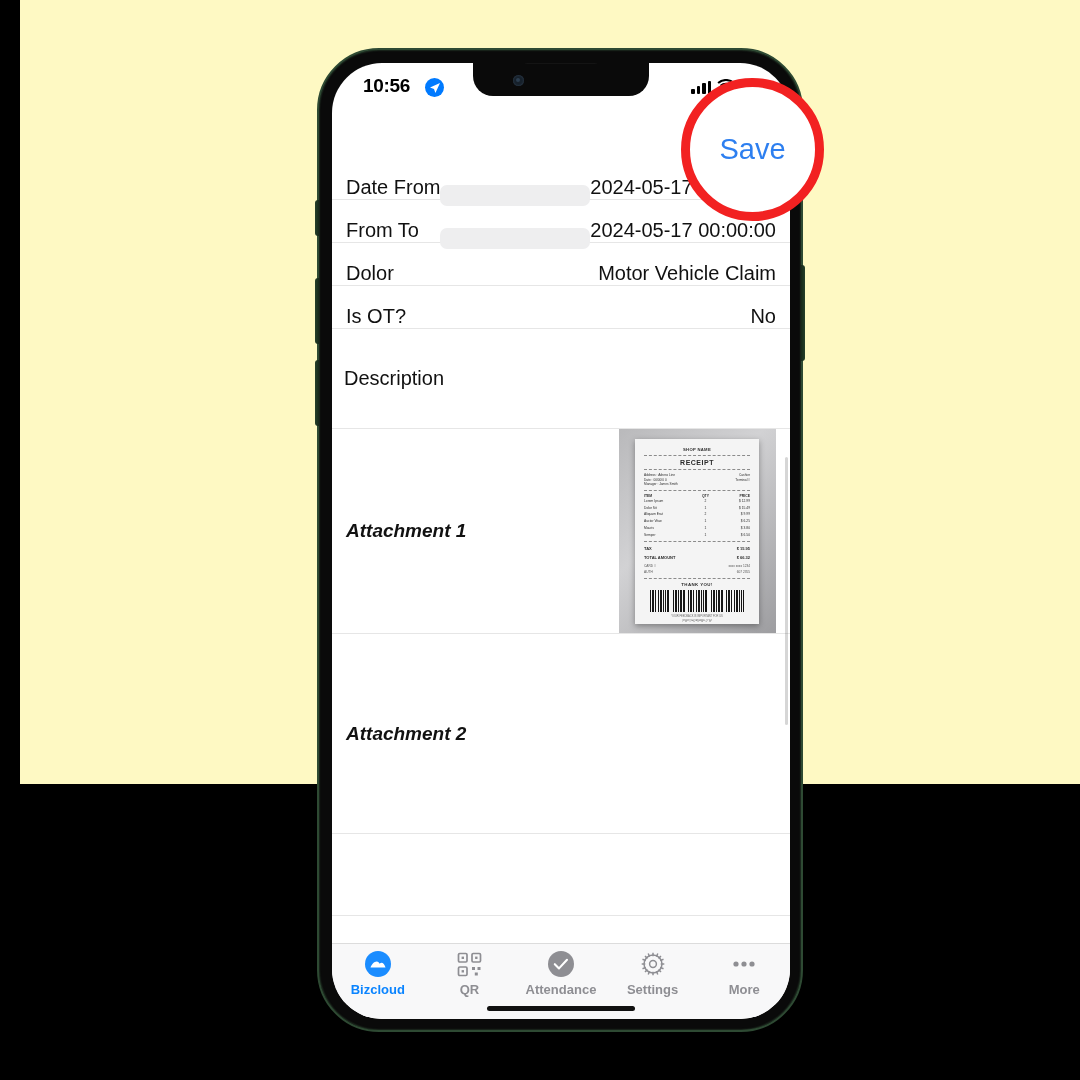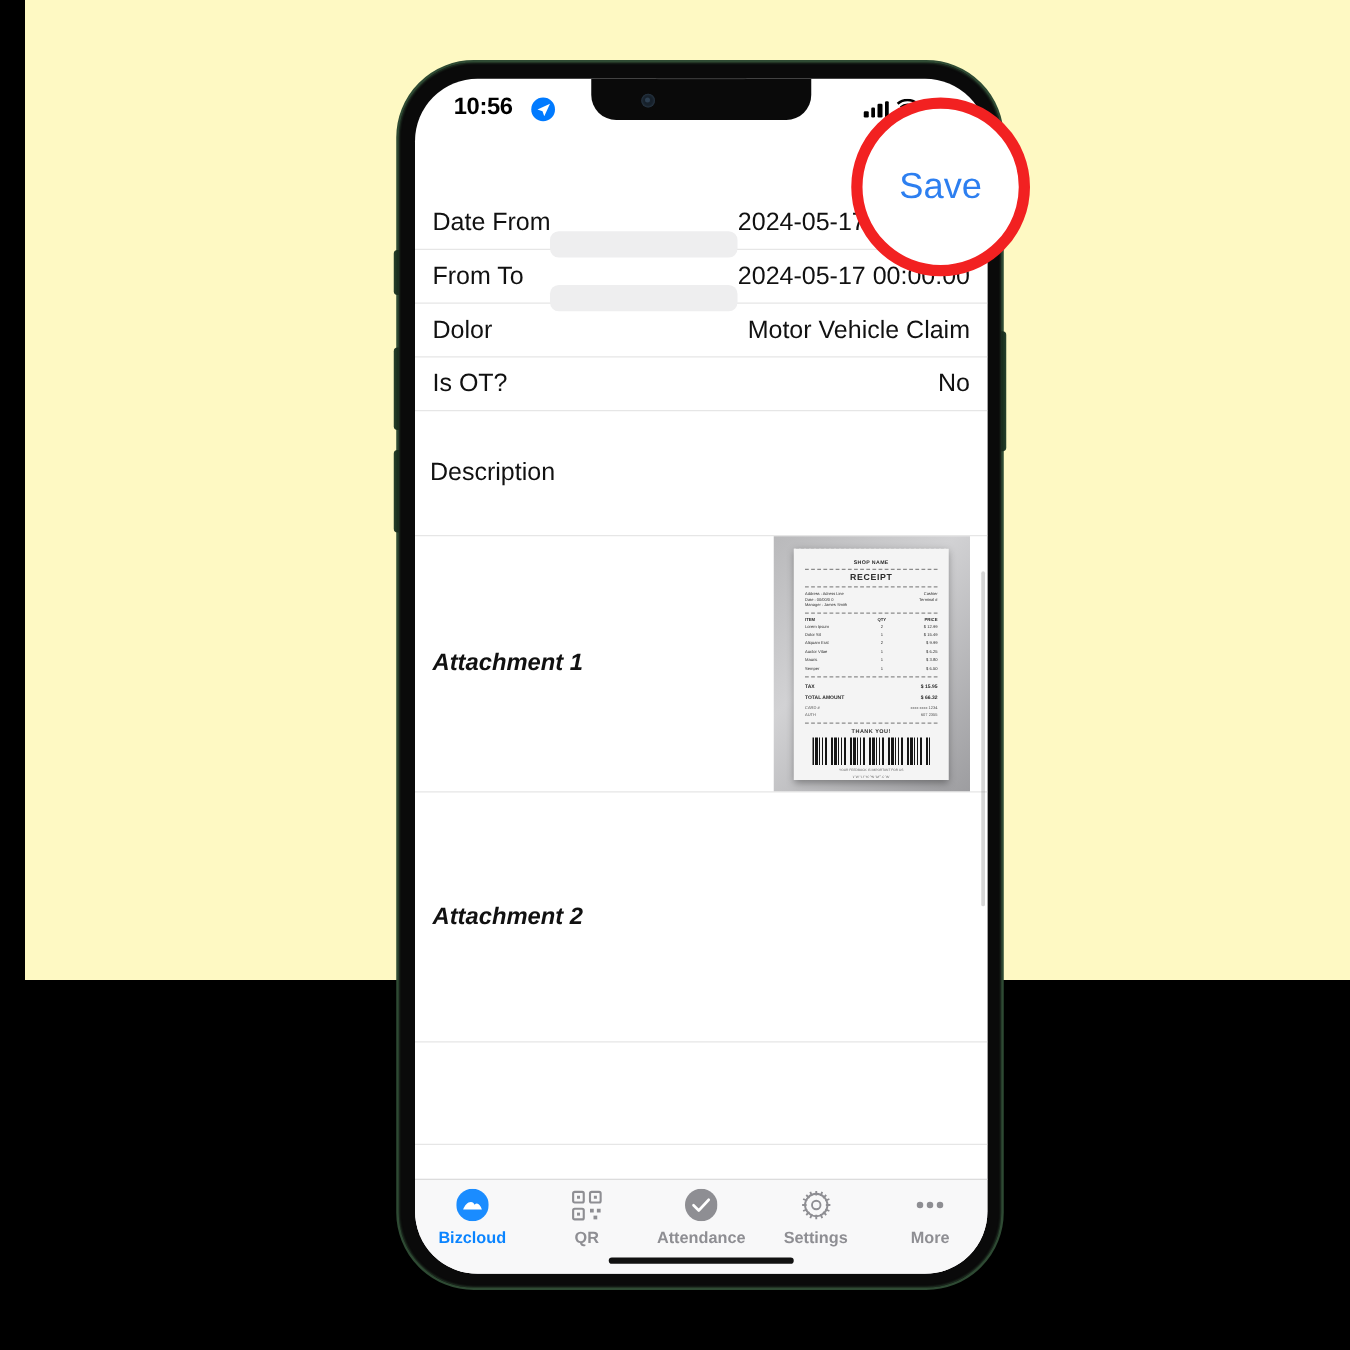--- a/index.html
+++ b/index.html
@@ -138,40 +138,40 @@
   }
 
   
   #content {
     position: absolute; top: 94px; left: 0; right: 0; bottom: 76px;
     background: #fff;
     overflow: hidden;
   }
   .row {
     position: relative;
-    display: flex; align-items: center; justify-content: space-between;
+    display: flex; align-items: flex-end; justify-content: space-between;
     padding: 0 14px;
     border-bottom: 1px solid #e6e6e6;
     min-height: 43px;
   }
   .row .label {
     font-size: 20px; color: #111; font-weight: 500;
   }
   .row .value {
     font-size: 20px; color: #111; font-weight: 500; text-align: right;
     white-space: nowrap;
   }
   .datepill {
     position: absolute; left: 108px; bottom: -7px;
     width: 150px; height: 21px;
     background: #eeeeef; border-radius: 7px;
   }
 
   .row-desc {
-    min-height: 100px;  padding-left: 12px;
+    min-height: 100px; align-items: center; padding-left: 12px;
   }
   .row-desc .label { font-size: 20px; font-weight: 500; }
 
   .row-att {
     min-height: 204px; align-items: center;
   }
   .row-att .label {
     font-size: 19px; font-weight: bold; font-style: italic; color: #111;
   }
   .row-att2 { min-height: 200px; }

